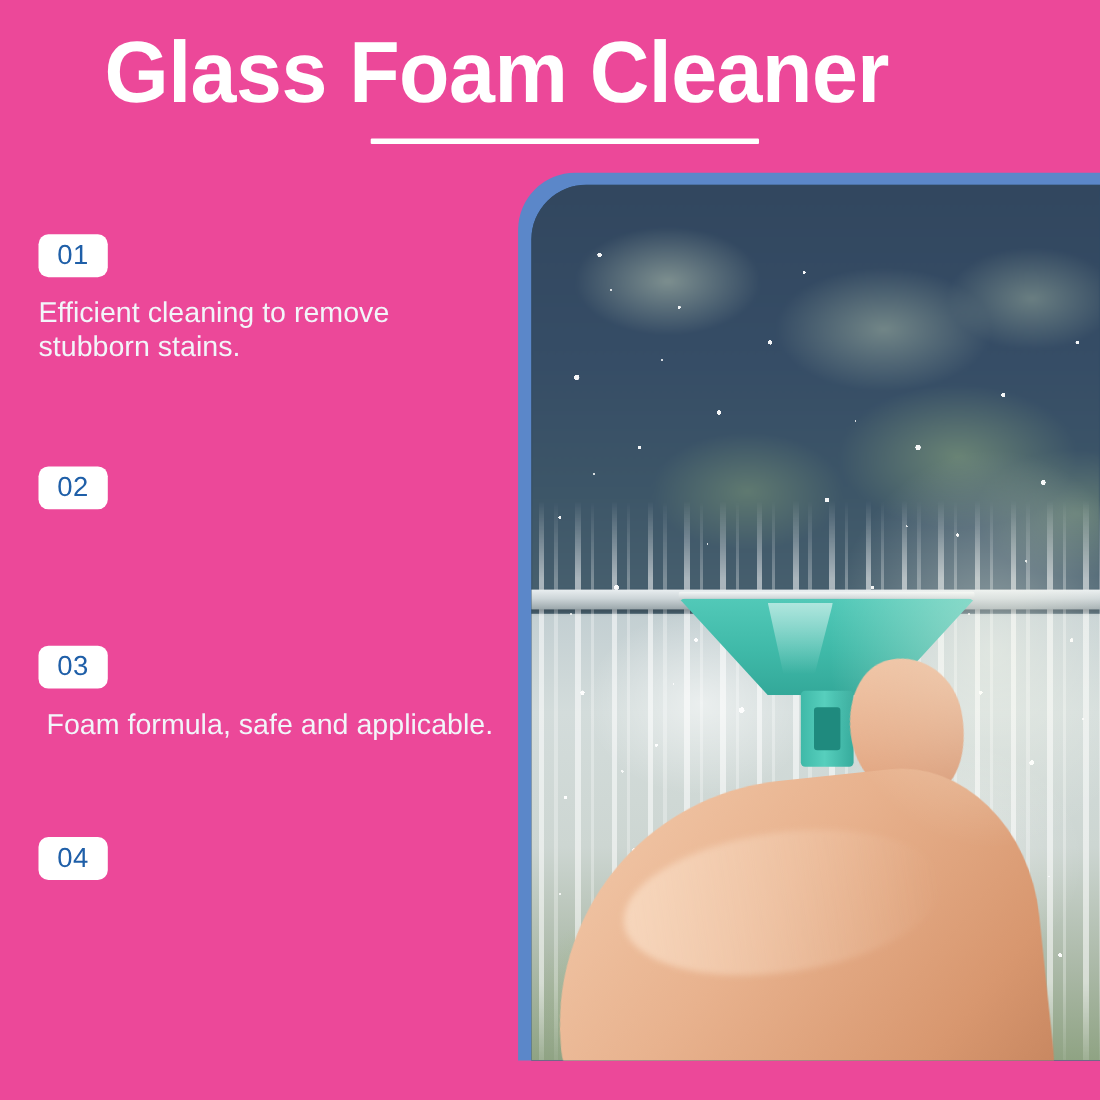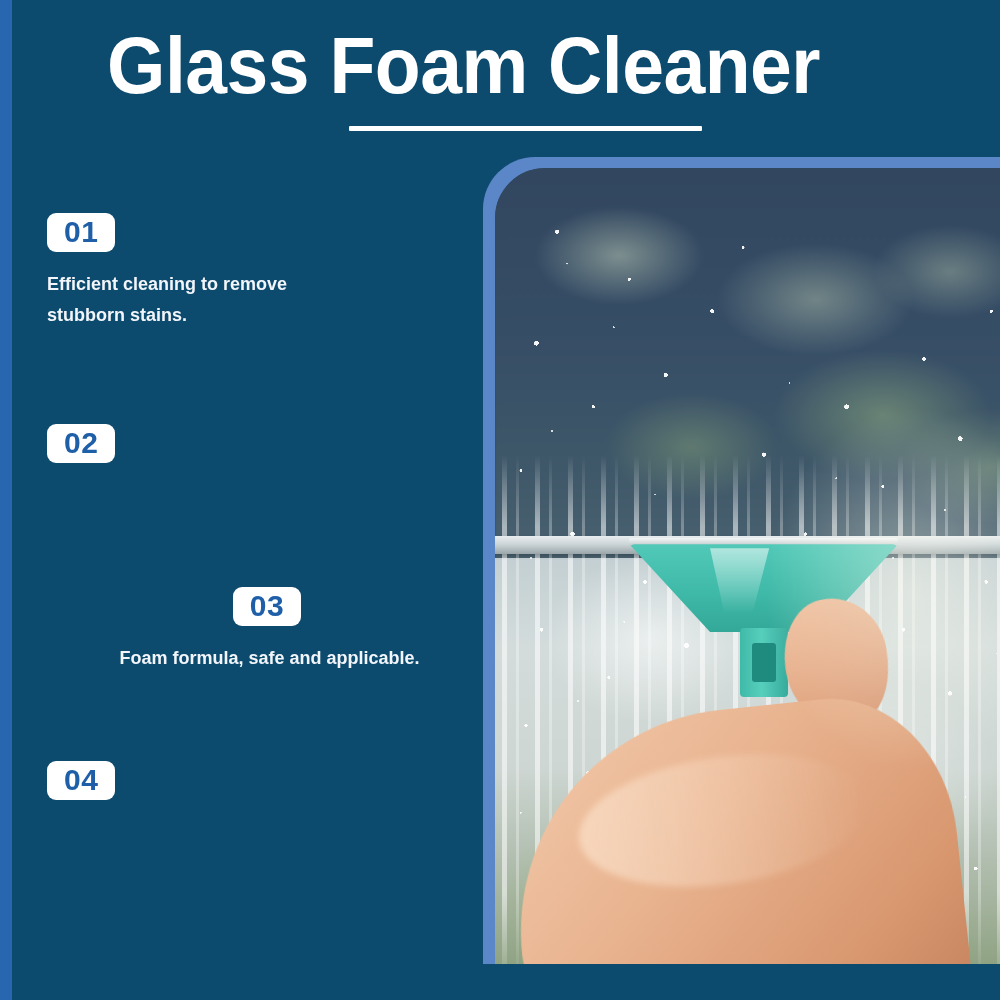--- a/index.html
+++ b/index.html
@@ -1,46 +1,46 @@
 <!DOCTYPE html>
 <html><head>
 <meta charset="utf-8">
 <style>
   html,body{margin:0;padding:0;}
   body{
     width:1000px;height:1000px;overflow:hidden;
     font-family:"Liberation Sans","DejaVu Sans",sans-serif;
     background:#2966b0;position:relative;
   }
-  #page{position:absolute;inset:0;background:#0c4a6e;overflow:hidden;margin-left:12px;}
+  #page{position:absolute;inset:0;background:#ec4899;overflow:hidden;}
 
   
   .title{
     position:absolute;left:95px;top:24px;width:830px;
     color:#ffffff;font-size:79px;line-height:84px;
     font-weight:700;letter-spacing:-0.5px;
     transform:scaleX(.95);transform-origin:left top;
     white-space:nowrap;
   }
   .title-rule{
     position:absolute;left:337px;top:126px;width:353px;height:5px;
     background:#ffffff;border-radius:1px;
   }
 
   
   .feature{position:absolute;left:35px;width:440px;}
   .badge{
     display:inline-block;background:#ffffff;border-radius:9px;
     padding:4px 17px 5px 17px;
-    color:#1f5fa8;font-size:30px;line-height:30px;font-weight:700;
+    color:#1f5fa8;font-size:25px;line-height:30px;font-weight:400;
     letter-spacing:.5px;
   }
   .feat-text{
     margin-top:17px;color:#f2f5fa;
-    font-size:18px;line-height:31px;font-weight:700;
+    font-size:26px;line-height:31px;font-weight:400;
     white-space:pre-wrap;
   }
 
   
   .photo-accent{
     position:absolute;left:471px;top:157px;width:529px;height:807px;
     background:#5b87c9;
     border-top-left-radius:52px;
   }
   .photo{
@@ -226,21 +226,21 @@
   <div class="feature" style="top:213px;">
     <div class="badge">01</div>
     <div class="feat-text">Efficient cleaning to remove
 stubborn stains.</div>
   </div>
 
   <div class="feature" style="top:424px;">
     <div class="badge">02</div>
   </div>
 
-  <div class="feature" style="top:587px;text-align:center;">
+  <div class="feature" style="top:587px;">
     <div class="badge">03</div>
     <div class="feat-text"> Foam formula, safe and applicable.</div>
   </div>
 
   <div class="feature" style="top:761px;">
     <div class="badge">04</div>
   </div>
 
   <div class="photo-accent"></div>
 

